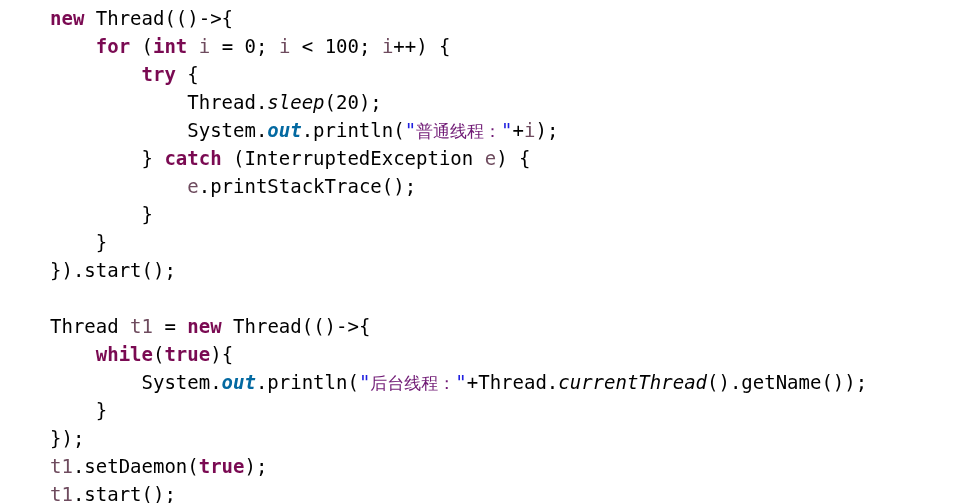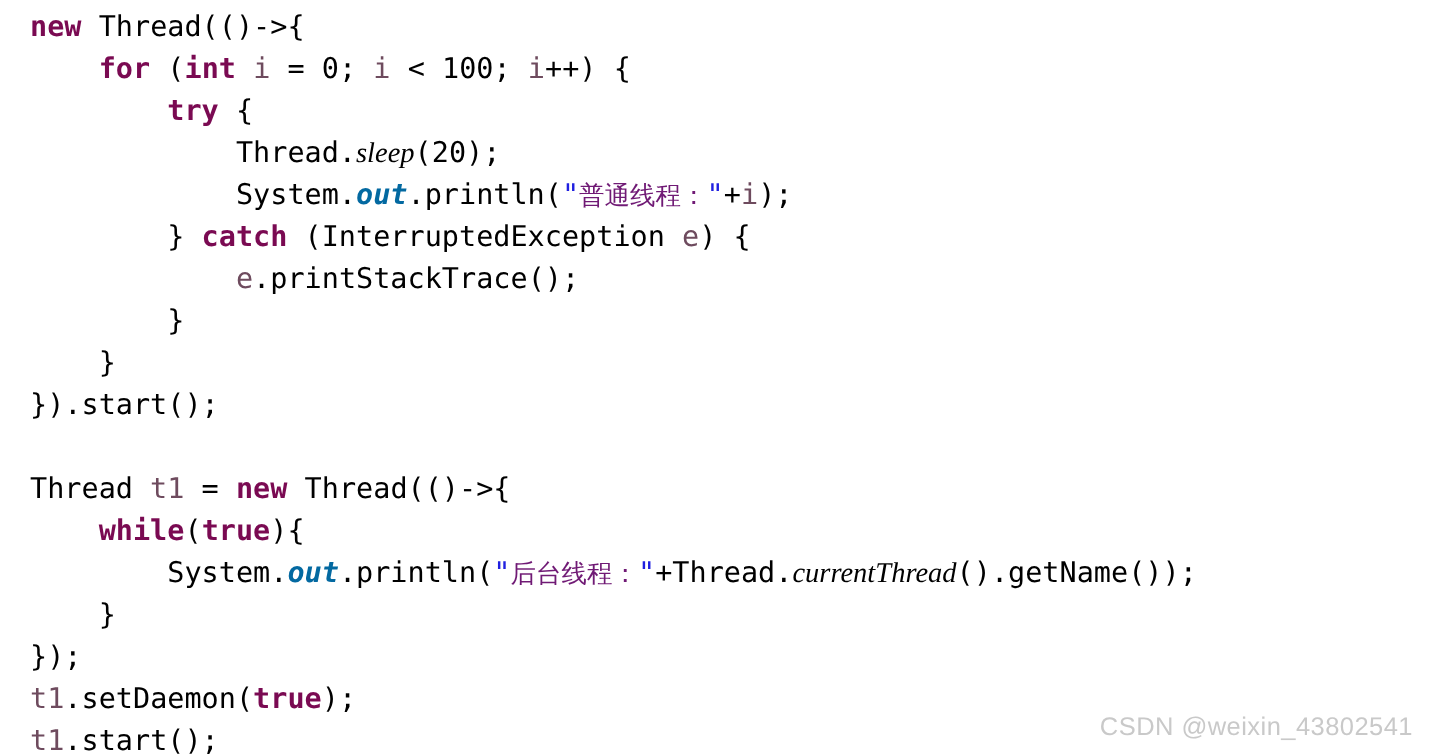--- a/index.html
+++ b/index.html
@@ -21,47 +21,47 @@
     top: 4px;
     font-size: 19px;
     line-height: 28px;
     white-space: pre;
     letter-spacing: 0px;
     color: #000000;
   }
   .code-line {
     height: 28px;
     white-space: pre;
+    margin-left: 30px;
   }
   .code-line.blank {
     height: 28px;
   }
   
   .tok-plain    { color: #000000; }
   .tok-keyword  { color: #7A0A52; font-weight: bold; }
   .tok-string   { color: #2020E0; }
   .tok-cjk      { color: #701a75; font-family: "DejaVu Sans", "Liberation Sans", sans-serif; font-size: 17px; }
   .tok-var      { color: #6E4B5E; }
   .tok-field    { color: #0369a1; font-weight: bold; font-style: italic; }
-  .tok-static   { color: #000000; font-style: italic; font-family: Liberation Serif, serif; }
+  .tok-static   { color: #000000; font-style: italic; }
   .tok-number   { color: #000000; }
 
   #watermark {
     position: absolute;
     right: 14px;
     bottom: 8px;
     font-family: "Liberation Sans", "DejaVu Sans", sans-serif;
     font-size: 17px;
     color: #C9C9C9;
     letter-spacing: 0.3px;
     white-space: pre;
   }
 </style>
 </head>
 <body>
 
 <div id="screenshot">
 
   <div id="code-block"><div class="code-line"><span class="tok-keyword">new</span><span class="tok-plain"> </span><span class="tok-plain">Thread(()-&gt;{</span></div><div class="code-line"><span class="tok-plain">    </span><span class="tok-keyword">for</span><span class="tok-plain"> (</span><span class="tok-keyword">int</span><span class="tok-plain"> </span><span class="tok-var">i</span><span class="tok-plain"> = </span><span class="tok-number">0</span><span class="tok-plain">; </span><span class="tok-var">i</span><span class="tok-plain"> &lt; </span><span class="tok-number">100</span><span class="tok-plain">; </span><span class="tok-var">i</span><span class="tok-plain">++) {</span></div><div class="code-line"><span class="tok-plain">        </span><span class="tok-keyword">try</span><span class="tok-plain"> {</span></div><div class="code-line"><span class="tok-plain">            Thread.</span><span class="tok-static">sleep</span><span class="tok-plain">(</span><span class="tok-number">20</span><span class="tok-plain">);</span></div><div class="code-line"><span class="tok-plain">            System.</span><span class="tok-field">out</span><span class="tok-plain">.println(</span><span class="tok-string">"</span><span class="tok-cjk">普通线程：</span><span class="tok-string">"</span><span class="tok-plain">+</span><span class="tok-var">i</span><span class="tok-plain">);</span></div><div class="code-line"><span class="tok-plain">        } </span><span class="tok-keyword">catch</span><span class="tok-plain"> (InterruptedException </span><span class="tok-var">e</span><span class="tok-plain">) {</span></div><div class="code-line"><span class="tok-plain">            </span><span class="tok-var">e</span><span class="tok-plain">.printStackTrace();</span></div><div class="code-line"><span class="tok-plain">        }</span></div><div class="code-line"><span class="tok-plain">    }</span></div><div class="code-line"><span class="tok-plain">}).start();</span></div><div class="code-line blank">&nbsp;</div><div class="code-line"><span class="tok-plain">Thread </span><span class="tok-var">t1</span><span class="tok-plain"> = </span><span class="tok-keyword">new</span><span class="tok-plain"> Thread(()-&gt;{</span></div><div class="code-line"><span class="tok-plain">    </span><span class="tok-keyword">while</span><span class="tok-plain">(</span><span class="tok-keyword">true</span><span class="tok-plain">){</span></div><div class="code-line"><span class="tok-plain">        System.</span><span class="tok-field">out</span><span class="tok-plain">.println(</span><span class="tok-string">"</span><span class="tok-cjk">后台线程：</span><span class="tok-string">"</span><span class="tok-plain">+Thread.</span><span class="tok-static">currentThread</span><span class="tok-plain">().getName());</span></div><div class="code-line"><span class="tok-plain">    }</span></div><div class="code-line"><span class="tok-plain">});</span></div><div class="code-line"><span class="tok-var">t1</span><span class="tok-plain">.setDaemon(</span><span class="tok-keyword">true</span><span class="tok-plain">);</span></div><div class="code-line"><span class="tok-var">t1</span><span class="tok-plain">.start();</span></div></div>
 
-  <div id="watermark">CSDN @weixin_43802541</div>
 
 </div>
 
 </body></html>

